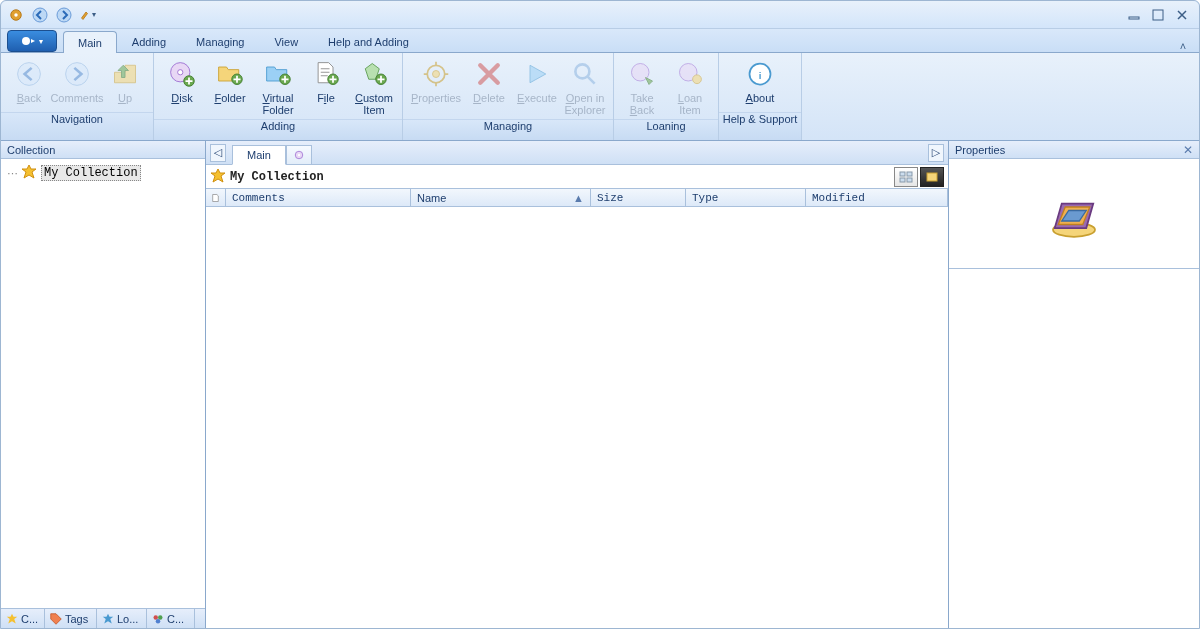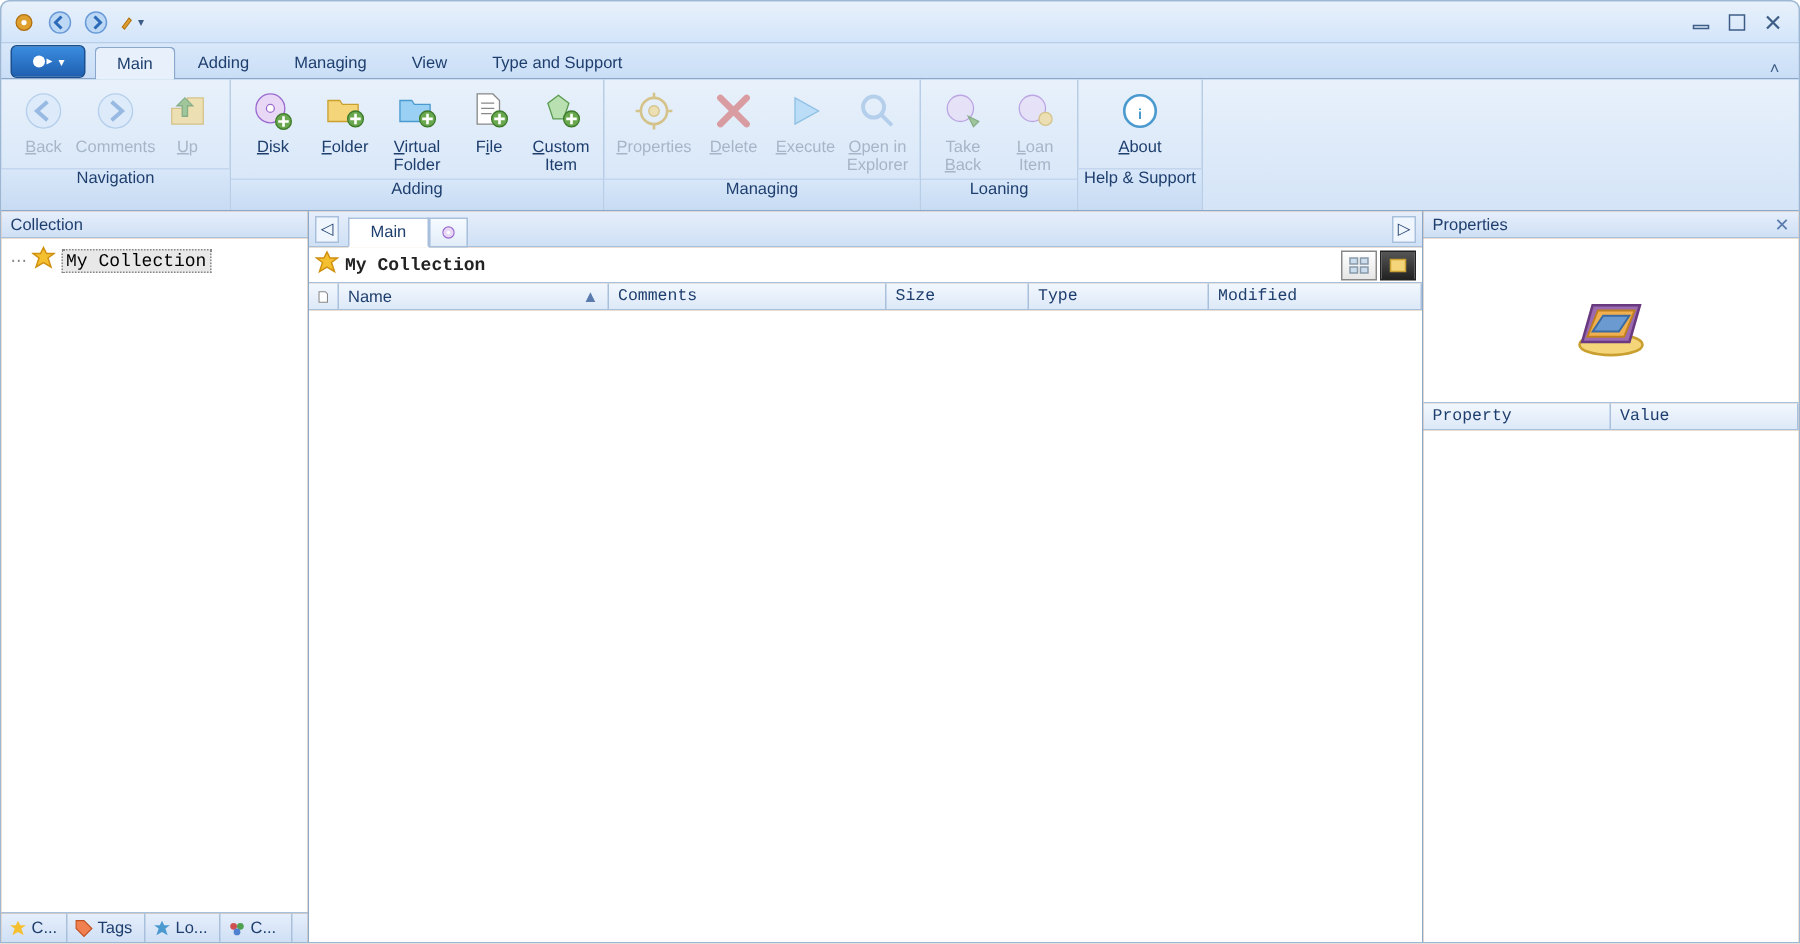--- a/index.html
+++ b/index.html
@@ -29,21 +29,21 @@
 .group-body { flex: 1; display: flex; align-items: flex-start; padding: 2px 4px 0 4px; }
 .group-label { height: 28px; text-align: center; color: #1e3e6e; font-size: 11px; background: linear-gradient(#d8e7f9,#c7dbf3); border-top: 1px solid #c3d6ee; }
 .rbtn { width: 48px; display: flex; flex-direction: column; align-items: center; padding: 2px 2px; border: 1px solid transparent; border-radius: 3px; cursor: default; }
 .rbtn.wide { width: 58px; }
 .rbtn .ic { width: 32px; height: 32px; display: flex; align-items: center; justify-content: center; }
 .rbtn .lbl { text-align: center; color: #1e3e6e; line-height: 12px; margin-top: 2px; }
 .rbtn.disabled { opacity: 0.55; }
 .rbtn.disabled .lbl { color: #7a8aa0; }
 
 
-.workspace { flex: 1; display: flex; background: #fdba74; min-height: 0; }
+.workspace { flex: 1; display: flex; background: #0f172a; min-height: 0; }
 .left-pane { width: 205px; display: flex; flex-direction: column; border-right: 1px solid #8aa8cc; }
 .pane-header { height: 18px; background: linear-gradient(#e6eefb,#cfe0f5); border-bottom: 1px solid #a9c0dc; color: #1e3e6e; padding: 0 6px; display: flex; align-items: center; }
 .tree { flex: 1; background: #fff; overflow: auto; padding: 4px; }
 .tree-item { display: flex; align-items: center; gap: 4px; padding: 1px 2px; }
 .tree-item .dots { color: #888; letter-spacing: -1px; }
 .tree-item.selected span.txt { background: #e8e8e8; border: 1px dotted #888; padding: 0 2px; }
 .bottom-tabs { height: 20px; background: linear-gradient(#e6eefb,#cfe0f5); border-top: 1px solid #a9c0dc; display: flex; }
 .btab { flex: 0 0 auto; padding: 0 4px; display: flex; align-items: center; gap: 2px; border-right: 1px solid #a9c0dc; color: #1e3e6e; cursor: default; white-space: nowrap; overflow: hidden; }
 .btab .bi { width: 14px; height: 14px; display: inline-flex; align-items: center; justify-content: center; }
 
@@ -129,21 +129,21 @@
         <svg width="16" height="12" viewBox="0 0 16 12">
           <circle cx="5" cy="6" r="4" fill="#fff"></circle>
           <path d="M10 4 L14 6 L10 8" fill="#fff"></path>
         </svg>
         <span style="color:#fff;font-size:8px;margin-left:2px;">▾</span>
       </div>
     <div class="tab active">Main</div>
     <div class="tab">Adding</div>
     <div class="tab">Managing</div>
     <div class="tab">View</div>
-    <div class="tab">Type and Support</div>
+    <div class="tab">Help and Adding</div>
     <div class="ribbon-toggle">˄</div>
   </div>
 
   <div class="ribbon">
     <div class="group">
       <div class="group-body">
         <div class="rbtn disabled">
             <div class="ic">
               <svg width="28" height="28" viewBox="0 0 32 32">
                 <circle cx="16" cy="16" r="13" fill="#d8e8fa" stroke="#8fb6e0"></circle>
@@ -392,48 +392,44 @@
               <rect x="2" y="2" width="10" height="8" fill="#f5d57a" stroke="#c9a030"></rect>
             </svg>
           </div>
       </div>
       <div class="grid-header">
         <div class="col" style="width:20px;justify-content:center">
             <svg width="10" height="12" viewBox="0 0 10 12">
               <path d="M1 1 L7 1 L9 3 L9 11 L1 11 Z" fill="#fff" stroke="#888"></path>
             </svg>
           </div>
+        <div class="col" style="width:185px">Comments</div>
         <div class="col" style="width:180px">
             <span>Name</span>
             <span class="sort">▲</span>
           </div>
-        <div class="col" style="width:185px">Comments</div>
         <div class="col" style="width:95px">Size</div>
         <div class="col" style="width:120px">Type</div>
         <div class="col" style="flex:1">Modified</div>
       </div>
       <div class="grid-body"></div>
     </div>
 
     <div class="right-pane">
       <div class="pane-header">
         <span>Properties</span>
         <span class="rp-close">✕</span>
       </div>
       <div class="preview">
         <svg width="56" height="56" viewBox="0 0 64 64">
           <ellipse cx="32" cy="50" rx="24" ry="8" fill="#f5d57a" stroke="#c9a030" stroke-width="2"></ellipse>
           <path d="M10 48 L18 20 L54 20 L46 48 Z" fill="#9b6ab0" stroke="#6a3a80" stroke-width="2"></path>
           <path d="M14 44 L22 24 L50 24 L42 44 Z" fill="#f0b050" stroke="#c08020" stroke-width="1.5"></path>
           <path d="M18 40 L26 28 L46 28 L38 40 Z" fill="#6a9ad0" stroke="#3a6aa0" stroke-width="1.5"></path>
         </svg>
       </div>
-      <div class="prop-header">
-        <div class="col" style="width:125px">Property</div>
-        <div class="col" style="flex:1">Value</div>
-      </div>
       <div class="prop-body"></div>
     </div>
 
   </div>
 
 
 </div>
 
 </body></html>

